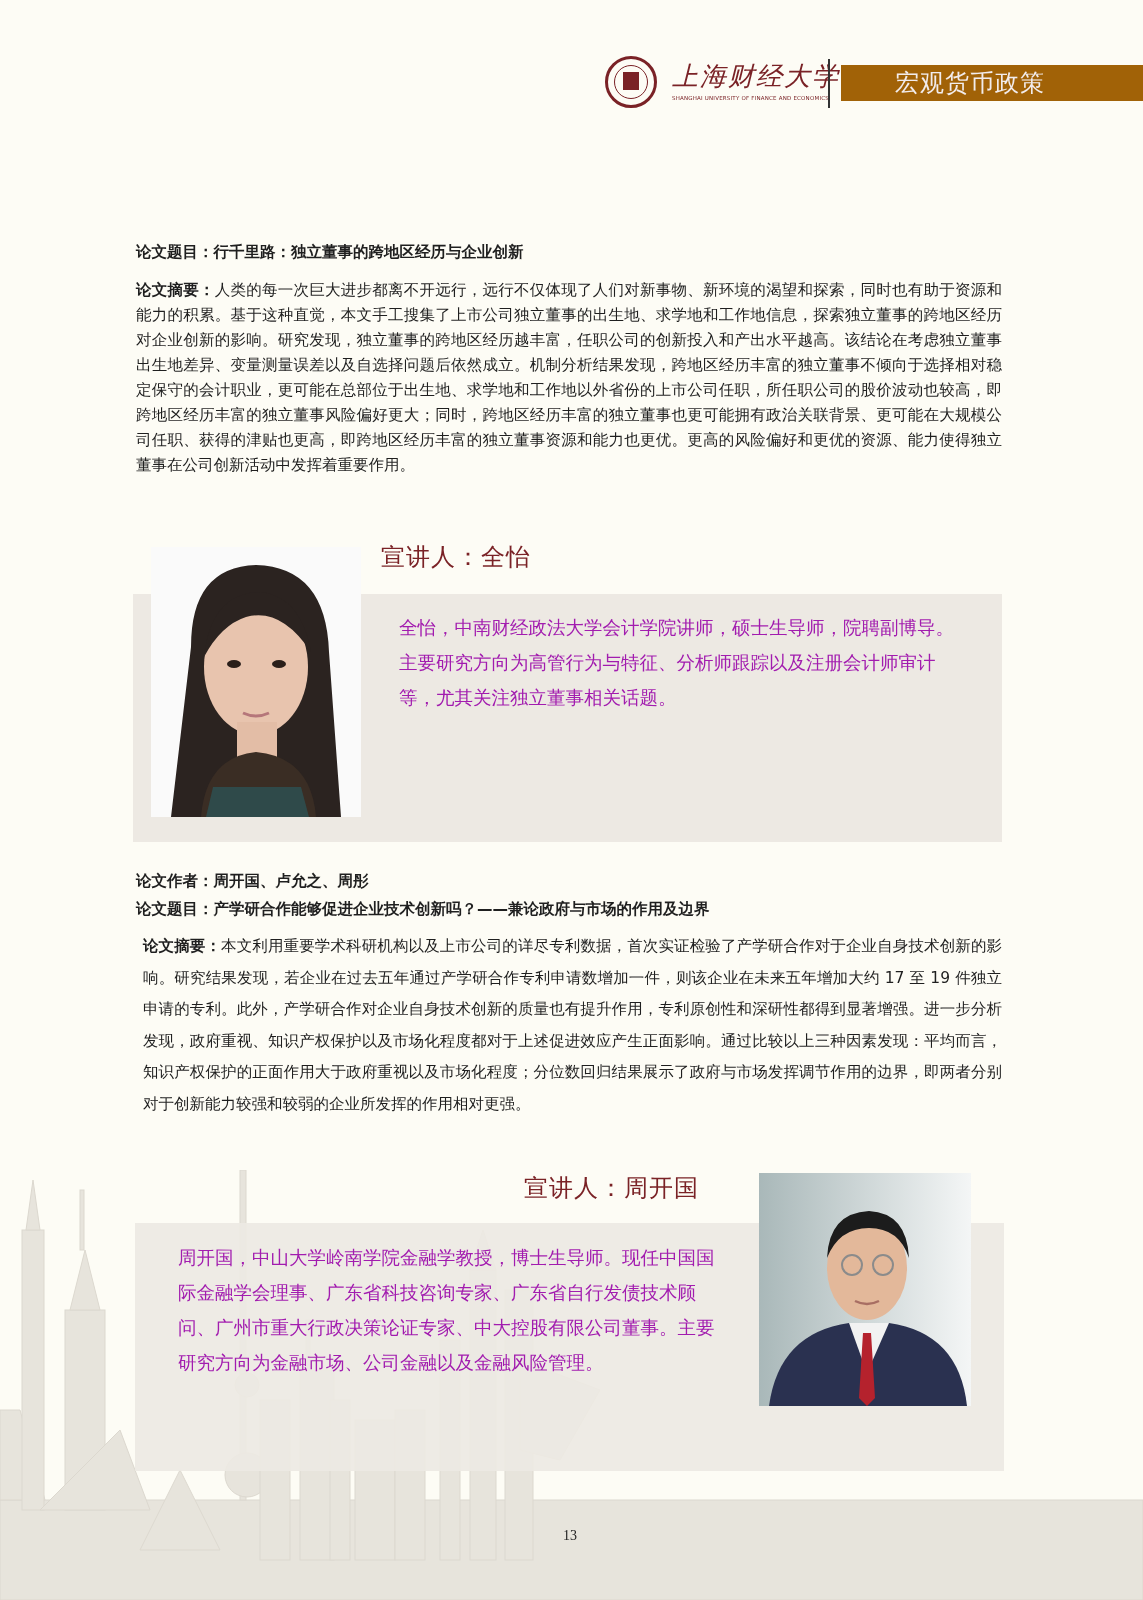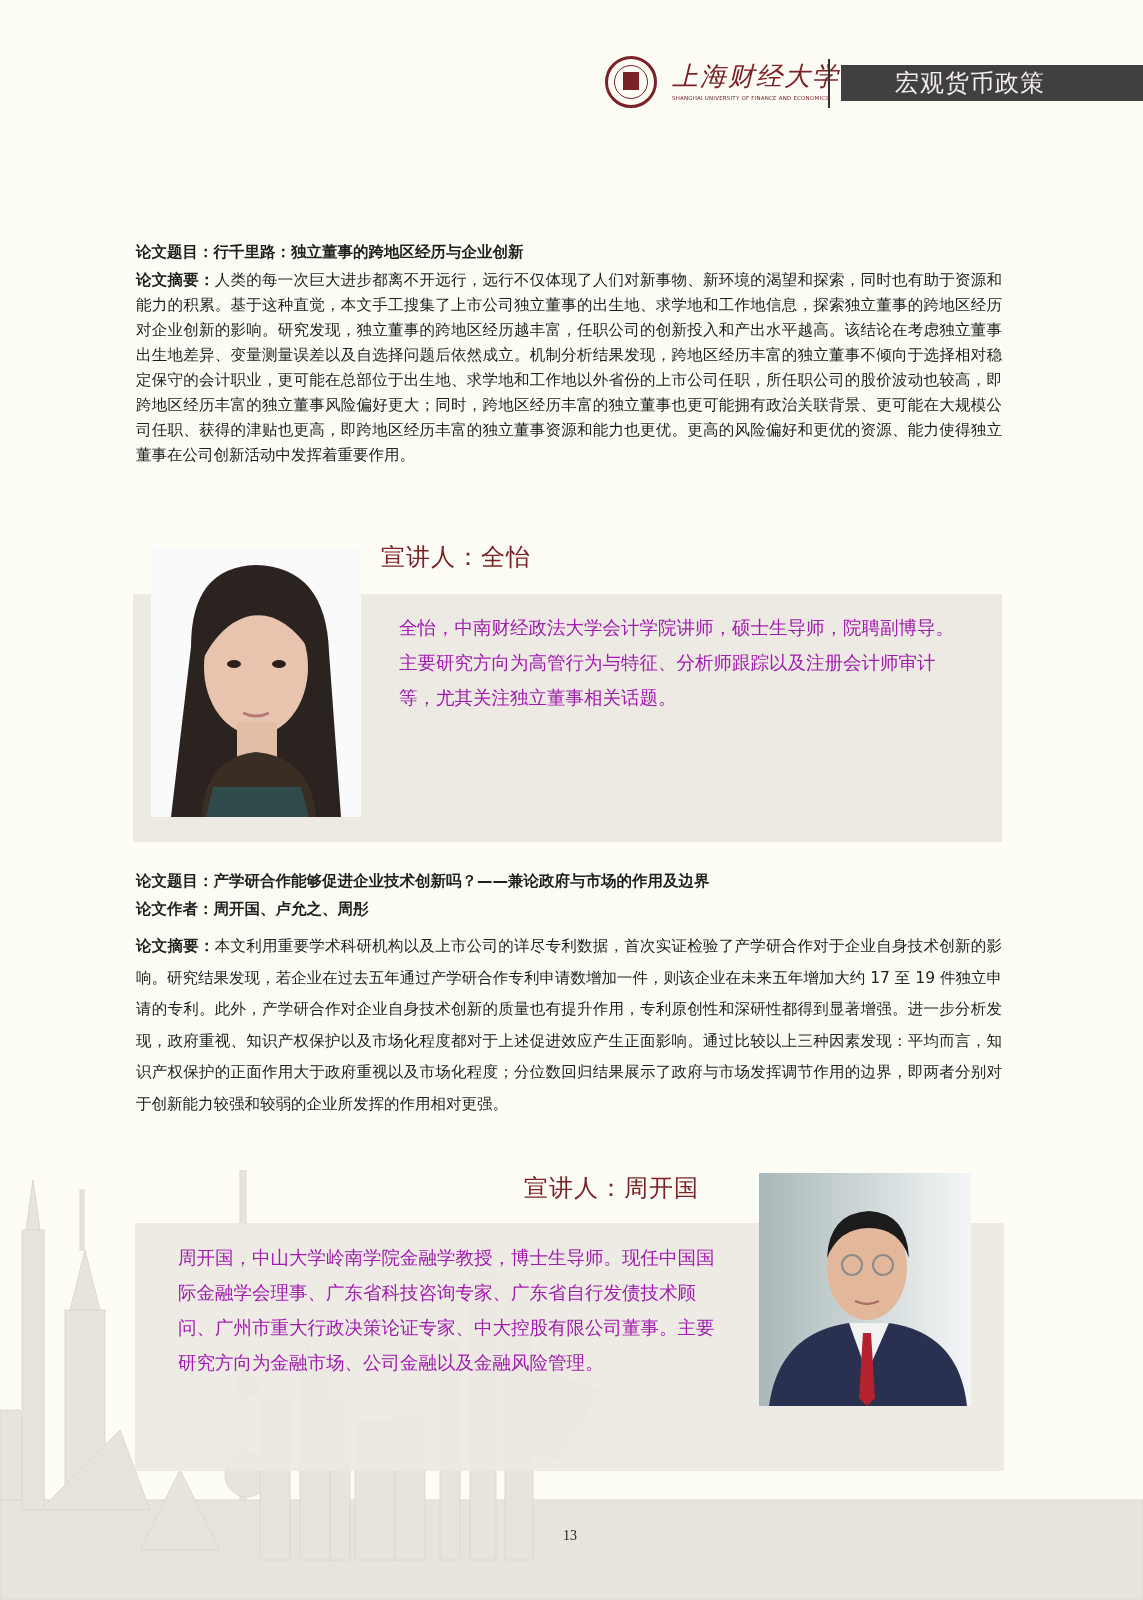--- a/index.html
+++ b/index.html
@@ -29,31 +29,31 @@
   }
   .logo-en {
     position:absolute; left:672px; top:95px; font-size:5.5px; color:#7a2226;
     letter-spacing:0.2px; white-space:nowrap;
   }
   .header-divider {
     position:absolute; left:828px; top:59px; width:2px; height:49px; background:#333;
   }
   .header-band {
     position:absolute; left:841px; top:65px; width:302px; height:36px;
-    background:#404040; color:#f2ecec; font-size:24px;
+    background:#a16207; color:#f2ecec; font-size:24px;
     font-family:"DejaVu Serif", serif; line-height:36px; padding-left:54px; box-sizing:border-box;
     letter-spacing:1px;
   }
   
   .paper { position:absolute; left:136px; width:866px; font-size:15.5px; }
   .paper .row { line-height:30px; }
   .paper .label { font-weight:bold; }
   .paper .bold-val { font-weight:bold;text-align:center; }
   .paper .abstract { line-height:25px; text-align:justify; }
-  .paper2 .abstract { line-height:31.5px; }
+  .paper2 .abstract { line-height:31.5px;margin-left:7px; }
   
   .panel { position:absolute; background:#ede9e3; }
   .speaker-title {
     position:absolute; font-size:24px; color:#7a2226;
     font-family:"DejaVu Serif", serif; letter-spacing:1px;
   }
   .bio { position:absolute; font-size:18.5px; line-height:35px; color:#a21caf; }
   .photo { position:absolute; overflow:hidden; }
   
   .skyline { position:absolute; left:0; top:1170px; width:1143px; height:430px; }
@@ -96,21 +96,21 @@
 <div class="logo-seal"></div>
 <div class="logo-cn">上海财经大学</div>
 <div class="logo-en">SHANGHAI UNIVERSITY OF FINANCE AND ECONOMICS</div>
 <div class="header-divider"></div>
 <div class="header-band">宏观货币政策</div>
 
 <div class="paper paper1" style="top:237px;">
   <div class="row">
     <span class="label">论文题目：</span><span class="bold-val">行千里路：独立董事的跨地区经历与企业创新</span>
   </div>
-  <div class="abstract" style="margin-top:1px;">
+  <div class="abstract" style="margin-top:11px;">
     <span class="label">论文摘要：</span><span>人类的每一次巨大进步都离不开远行，远行不仅体现了人们对新事物、新环境的渴望和探索，同时也有助于资源和能力的积累。基于这种直觉，本文手工搜集了上市公司独立董事的出生地、求学地和工作地信息，探索独立董事的跨地区经历对企业创新的影响。研究发现，独立董事的跨地区经历越丰富，任职公司的创新投入和产出水平越高。该结论在考虑独立董事出生地差异、变量测量误差以及自选择问题后依然成立。机制分析结果发现，跨地区经历丰富的独立董事不倾向于选择相对稳定保守的会计职业，更可能在总部位于出生地、求学地和工作地以外省份的上市公司任职，所任职公司的股价波动也较高，即跨地区经历丰富的独立董事风险偏好更大；同时，跨地区经历丰富的独立董事也更可能拥有政治关联背景、更可能在大规模公司任职、获得的津贴也更高，即跨地区经历丰富的独立董事资源和能力也更优。更高的风险偏好和更优的资源、能力使得独立董事在公司创新活动中发挥着重要作用。</span>
   </div>
 </div>
 
 <div class="panel" style="left:133px; top:594px; width:869px; height:248px;"></div>
 <div class="photo" style="left:151px; top:547px; width:210px; height:270px; background:#ffffff;">
   <svg width="210" height="270" viewBox="0 0 210 270">
     <rect width="210" height="270" fill="#fafafa"></rect>
     <path d="M40,100 Q40,20 105,18 Q175,20 178,105 L190,270 L20,270 Z" fill="#2b2320"></path>
     <ellipse cx="105" cy="120" rx="52" ry="68" fill="#e8c4ae"></ellipse>
@@ -121,24 +121,24 @@
     <ellipse cx="83" cy="117" rx="7" ry="4" fill="#2a1f1a"></ellipse>
     <ellipse cx="128" cy="117" rx="7" ry="4" fill="#2a1f1a"></ellipse>
     <path d="M92,166 Q105,172 118,166" stroke="#b5767a" stroke-width="3" fill="none"></path>
   </svg>
 </div>
 <div class="speaker-title" style="left:381px; top:541px;">宣讲人：全怡</div>
 <div class="bio" style="left:399px; top:610px; width:560px;">全怡，中南财经政法大学会计学院讲师，硕士生导师，院聘副博导。主要研究方向为高管行为与特征、分析师跟踪以及注册会计师审计等，尤其关注独立董事相关话题。</div>
 
 <div class="paper paper2" style="top:867px;">
   <div class="row" style="line-height:28px;">
-    <span class="label">论文题目：</span><span class="bold-val">产学研合作能够促进企业技术创新吗？——兼论政府与市场的作用及边界</span>
+    <span class="label">论文作者：</span><span class="bold-val">周开国、卢允之、周彤</span>
   </div>
   <div class="row" style="line-height:28px;">
-    <span class="label">论文作者：</span><span class="bold-val">周开国、卢允之、周彤</span>
+    <span class="label">论文题目：</span><span class="bold-val">产学研合作能够促进企业技术创新吗？——兼论政府与市场的作用及边界</span>
   </div>
   <div class="abstract" style="margin-top:8px;">
     <span class="label">论文摘要：</span><span>本文利用重要学术科研机构以及上市公司的详尽专利数据，首次实证检验了产学研合作对于企业自身技术创新的影响。研究结果发现，若企业在过去五年通过产学研合作专利申请数增加一件，则该企业在未来五年增加大约 17 至 19 件独立申请的专利。此外，产学研合作对企业自身技术创新的质量也有提升作用，专利原创性和深研性都得到显著增强。进一步分析发现，政府重视、知识产权保护以及市场化程度都对于上述促进效应产生正面影响。通过比较以上三种因素发现：平均而言，知识产权保护的正面作用大于政府重视以及市场化程度；分位数回归结果展示了政府与市场发挥调节作用的边界，即两者分别对于创新能力较强和较弱的企业所发挥的作用相对更强。</span>
   </div>
 </div>
 
 <div class="panel" style="left:135px; top:1223px; width:869px; height:248px; opacity:0.92;"></div>
 <div class="speaker-title" style="left:524px; top:1172px;">宣讲人：周开国</div>
 <div class="bio" style="left:178px; top:1240px; width:552px;">周开国，中山大学岭南学院金融学教授，博士生导师。现任中国国际金融学会理事、广东省科技咨询专家、广东省自行发债技术顾问、广州市重大行政决策论证专家、中大控股有限公司董事。主要研究方向为金融市场、公司金融以及金融风险管理。</div>
 <div class="photo" style="left:759px; top:1173px; width:212px; height:233px;">

